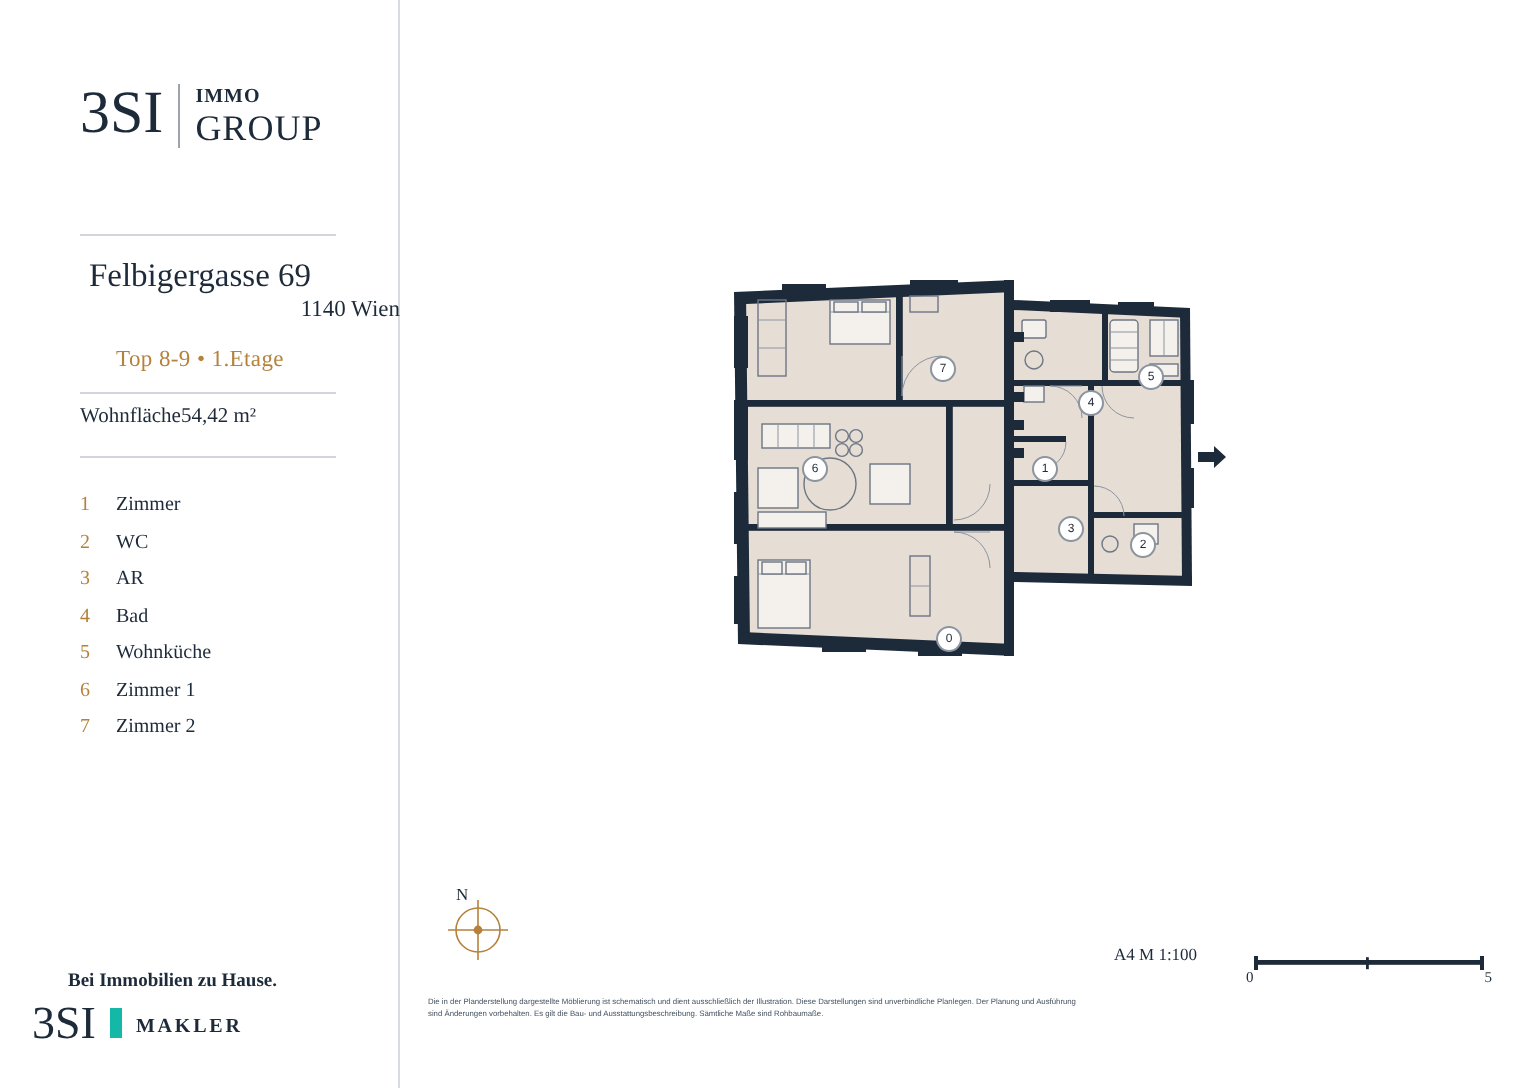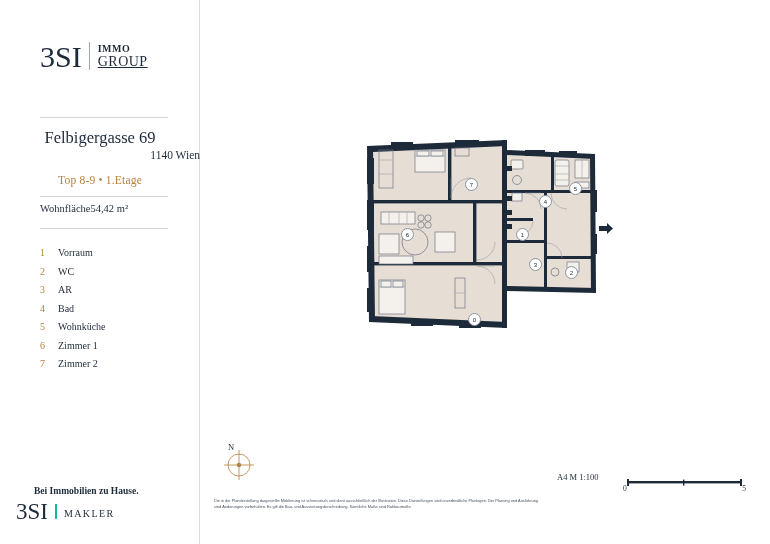--- a/index.html
+++ b/index.html
@@ -56,24 +56,23 @@
     line-height: 1.12;
     padding-top: 1px;
   }
   .logo-immo {
     font-size: 10px;
     letter-spacing: 0.5px;
     color: #1d2a3a;
     font-weight: bold;
   }
   .logo-group {
-    font-size: 14px;
+    font-size: 18px;
     letter-spacing: 0.5px;
     color: #1d2a3a;
-    text-decoration: underline;
   }
   .divider {
     position: absolute;
     left: 40px;
     width: 128px;
     height: 1px;
     background: #d2d5da;
   }
   .divider-1 { top: 117px; }
 
@@ -153,25 +152,26 @@
     align-items: center;
   }
   .makler-3si {
     font-size: 23px;
     color: #1d2a3a;
     line-height: 1;
   }
   .makler-text {
     margin-left: 7px;
     padding-left: 7px;
-    border-left: 2px solid #14b8a6;
+    border-left: 6px solid #14b8a6;
     font-size: 10px;
     letter-spacing: 1.4px;
     color: #1d2a3a;
     padding-top: 4px;
+    font-weight: bold;
   }
 
   
   .plan-area {
     position: absolute;
     left: 200px;
     top: 0;
     width: 570px;
     height: 544px;
   }
@@ -287,21 +287,21 @@
     <div class="area-row">
       <span>Wohnfläche</span>
       <span>54,42 m²</span>
     </div>
 
     <div class="divider divider-3"></div>
 
     <div class="room-list">
       <div class="room-item">
         <span class="room-num">1</span>
-        <span class="room-label">Vorraum</span>
+        <span class="room-label">Zimmer</span>
       </div>
       <div class="room-item">
         <span class="room-num">2</span>
         <span class="room-label">WC</span>
       </div>
       <div class="room-item">
         <span class="room-num">3</span>
         <span class="room-label">AR</span>
       </div>
       <div class="room-item">

